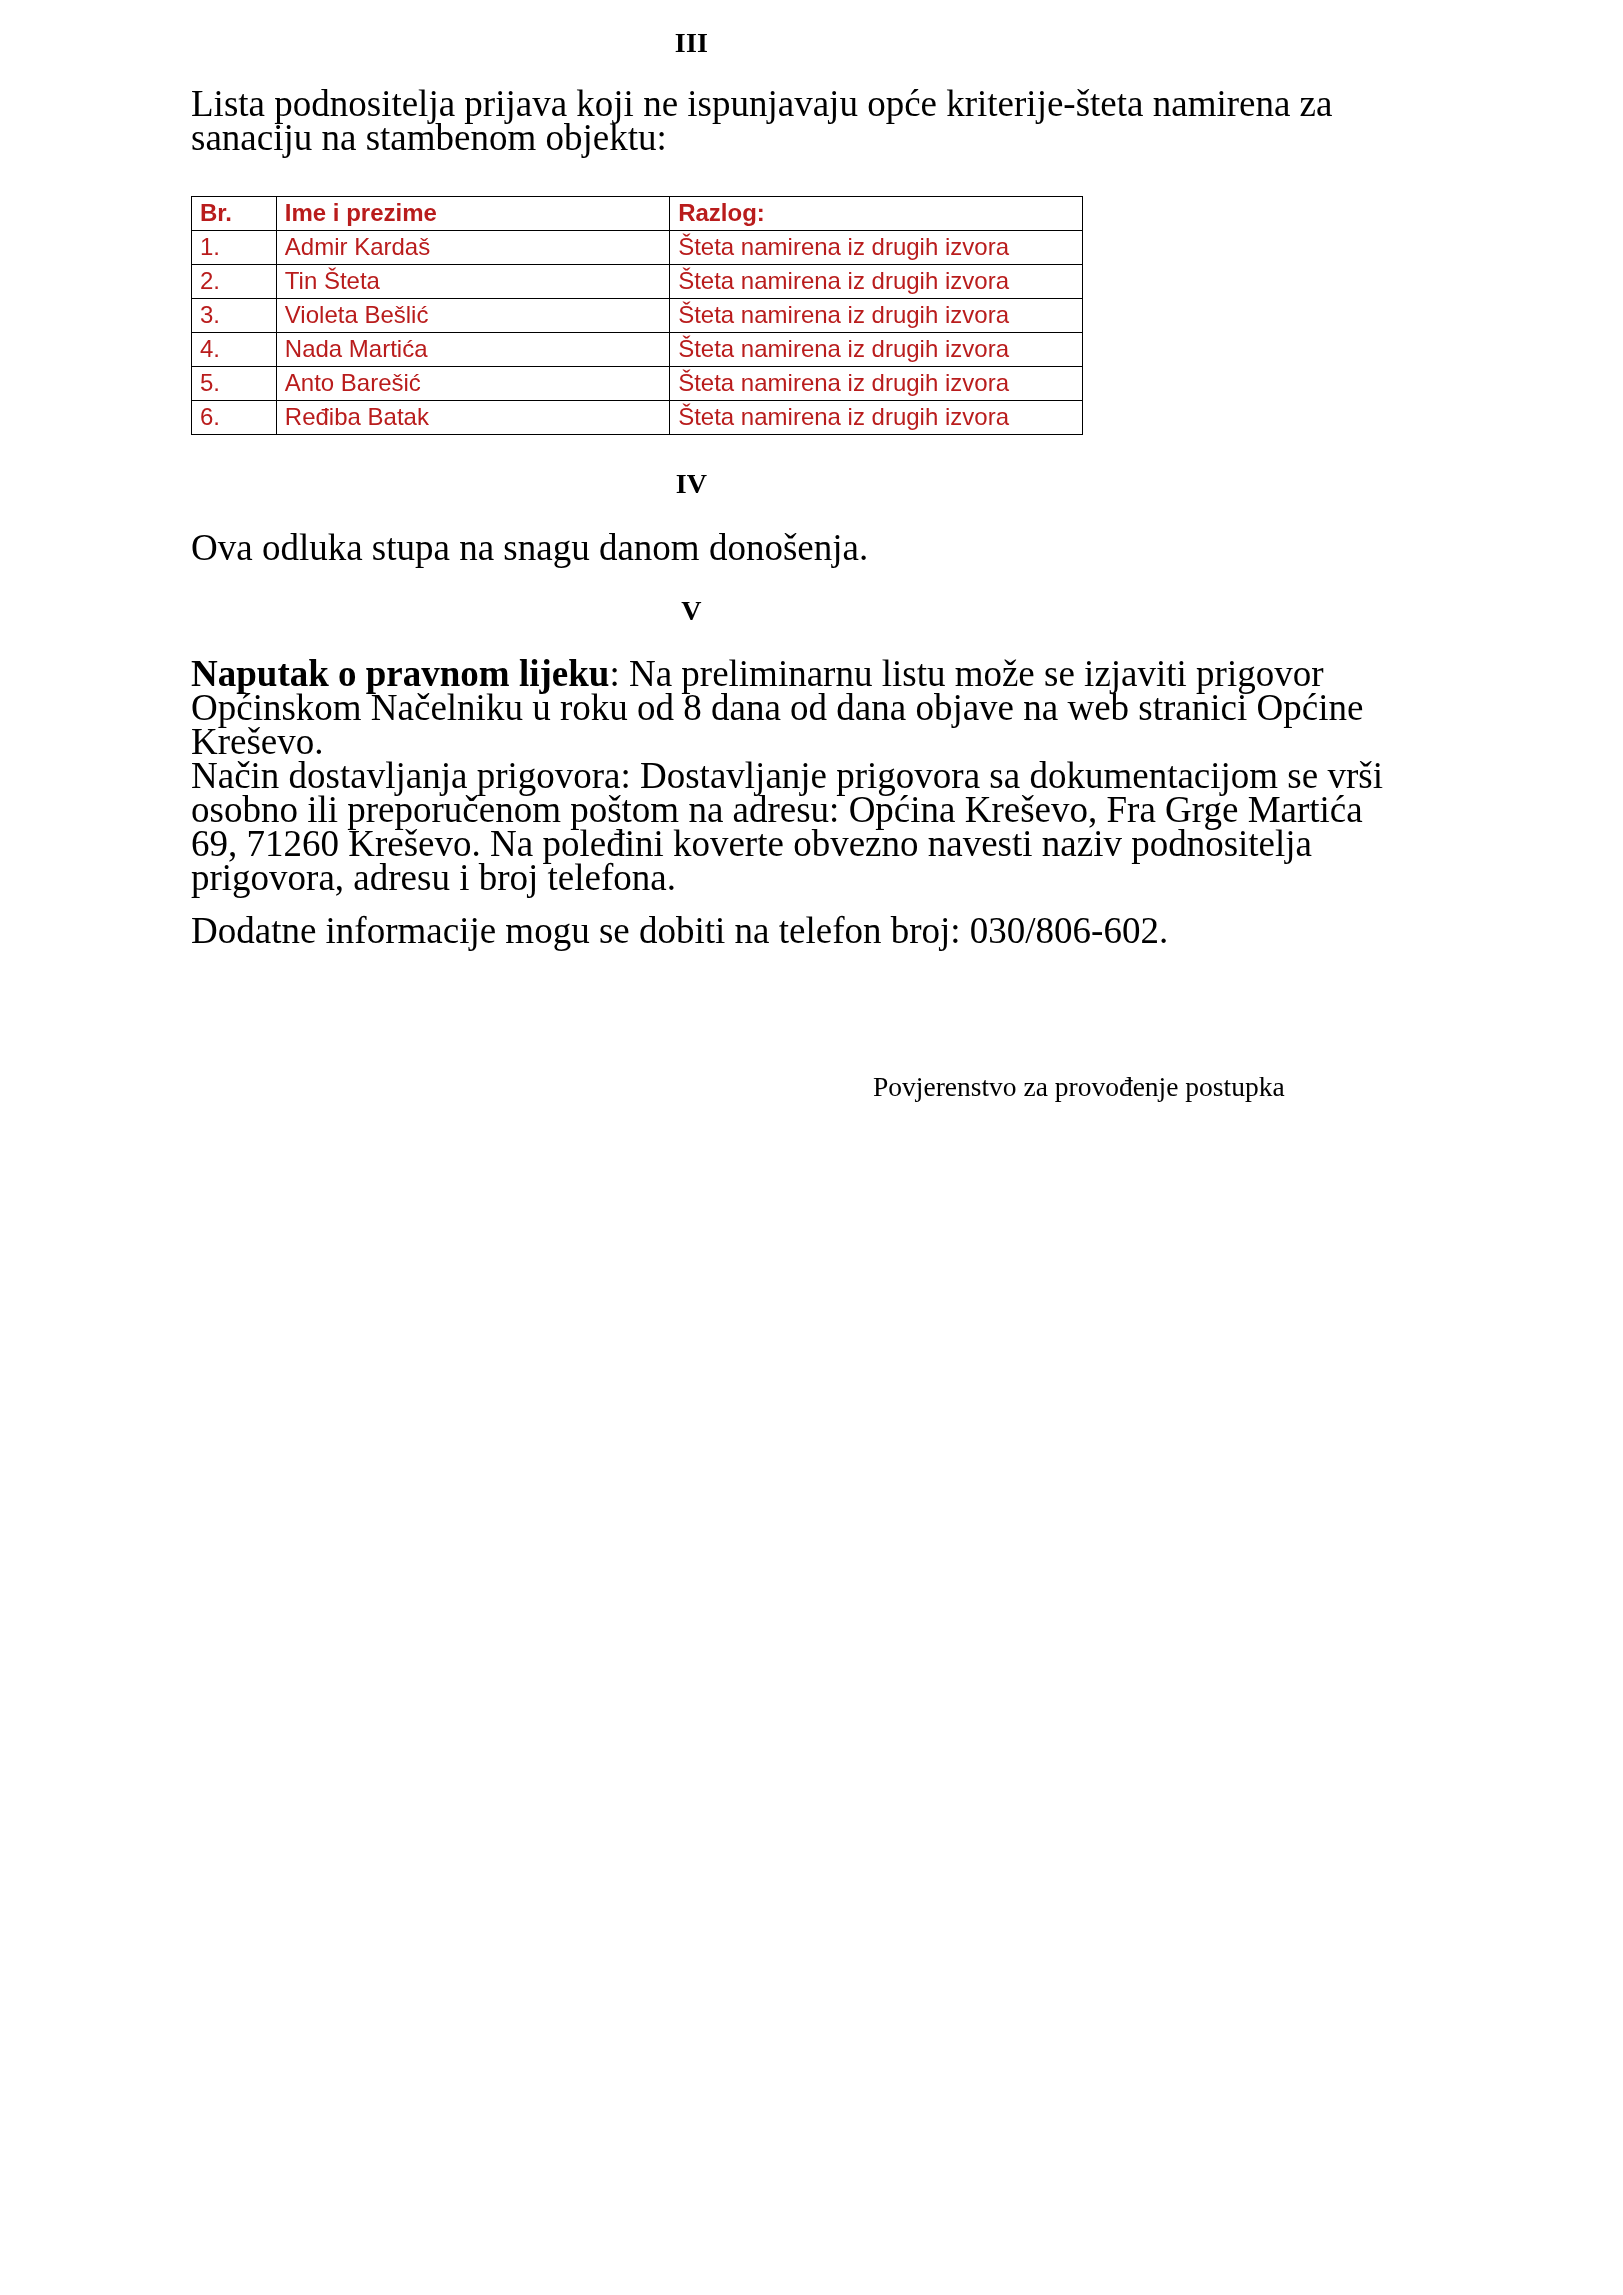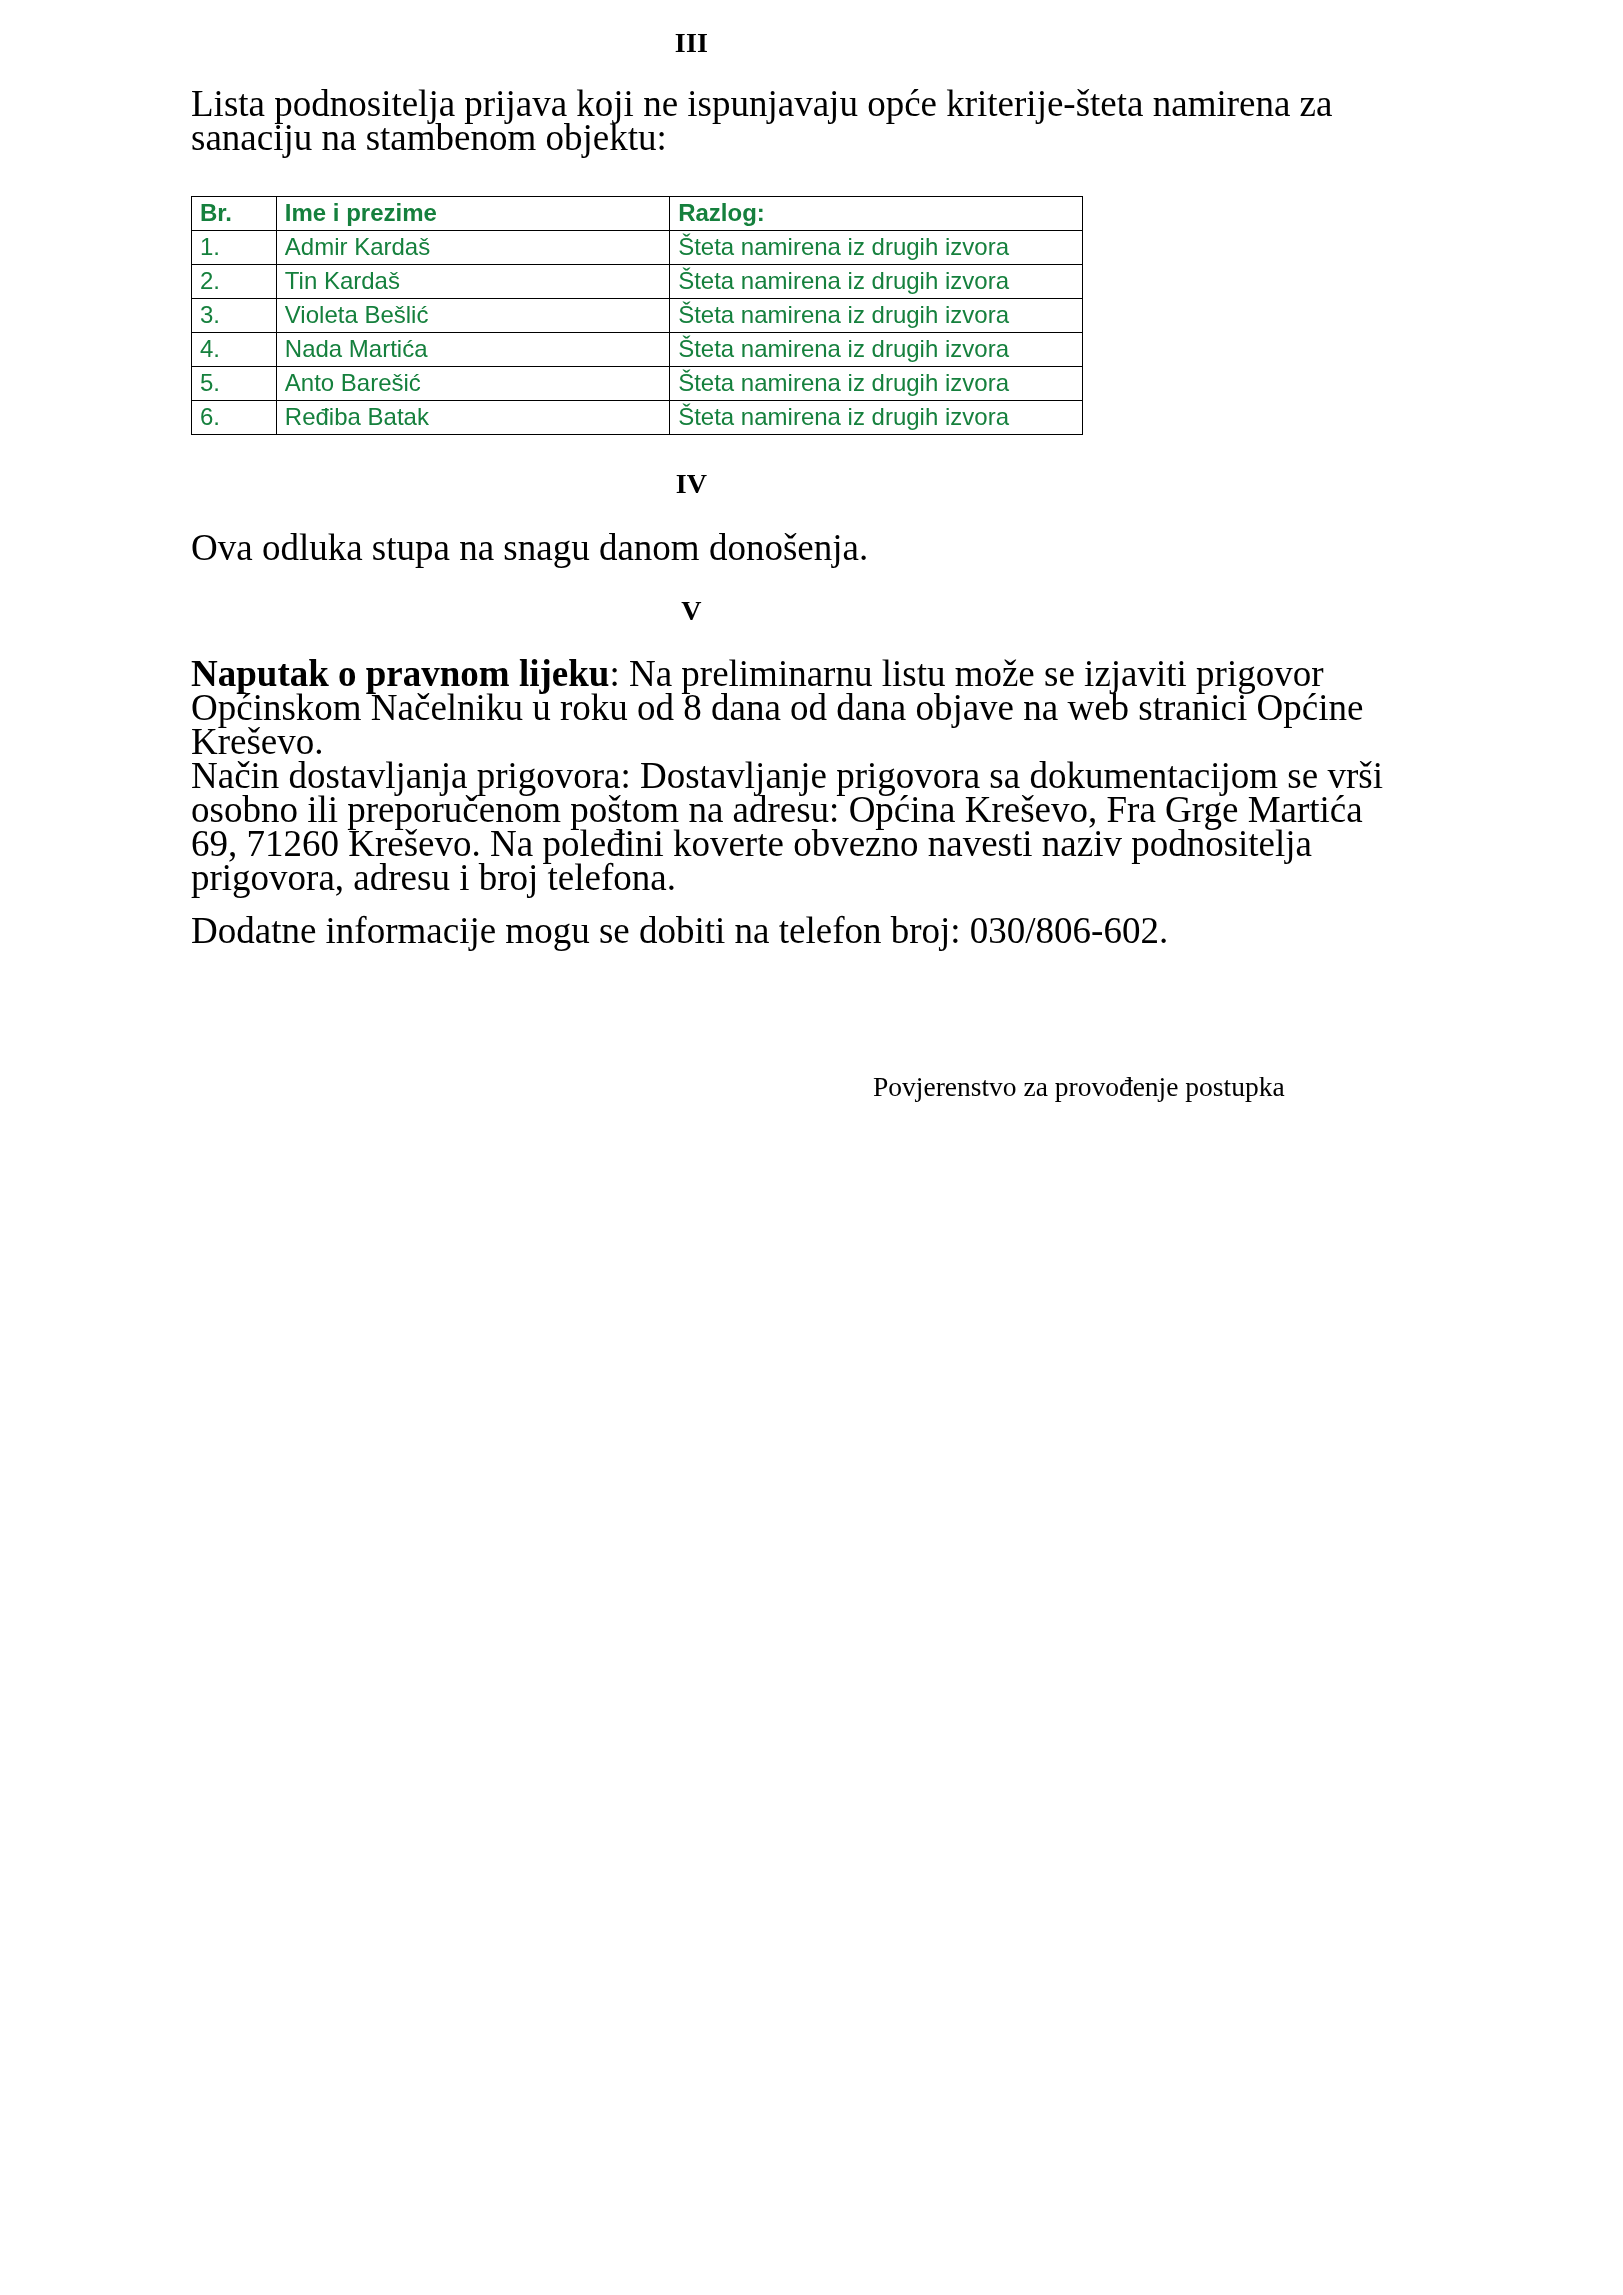--- a/index.html
+++ b/index.html
@@ -69,21 +69,21 @@
   .sp-par    { height: 19.6px; }
   .sp-sign   { height: 105px; }
 
   
   .lista-table {
     border-collapse: collapse;
     table-layout: fixed;
     width: 892px;
     font-family: "Liberation Sans", sans-serif;
     font-size: 24px;
-    color: #15803d;
+    color: #b91c1c;
   }
   .lista-table td, .lista-table th {
     border: 1.3px solid #000000;
     padding: 2.6px 6.5px 3.9px 7.9px;
     height: 34px;
     vertical-align: middle;
     text-align: left;
     font-weight: normal;
     line-height: 1.0;
     box-sizing: border-box;
@@ -135,21 +135,21 @@
         </tr>
       </thead>
       <tbody>
         <tr>
           <td>1.</td>
           <td>Admir Kardaš</td>
           <td>Šteta namirena iz drugih izvora</td>
         </tr>
         <tr>
           <td>2.</td>
-          <td>Tin Kardaš</td>
+          <td>Tin Šteta</td>
           <td>Šteta namirena iz drugih izvora</td>
         </tr>
         <tr>
           <td>3.</td>
           <td>Violeta Bešlić</td>
           <td>Šteta namirena iz drugih izvora</td>
         </tr>
         <tr>
           <td>4.</td>
           <td>Nada Martića</td>

